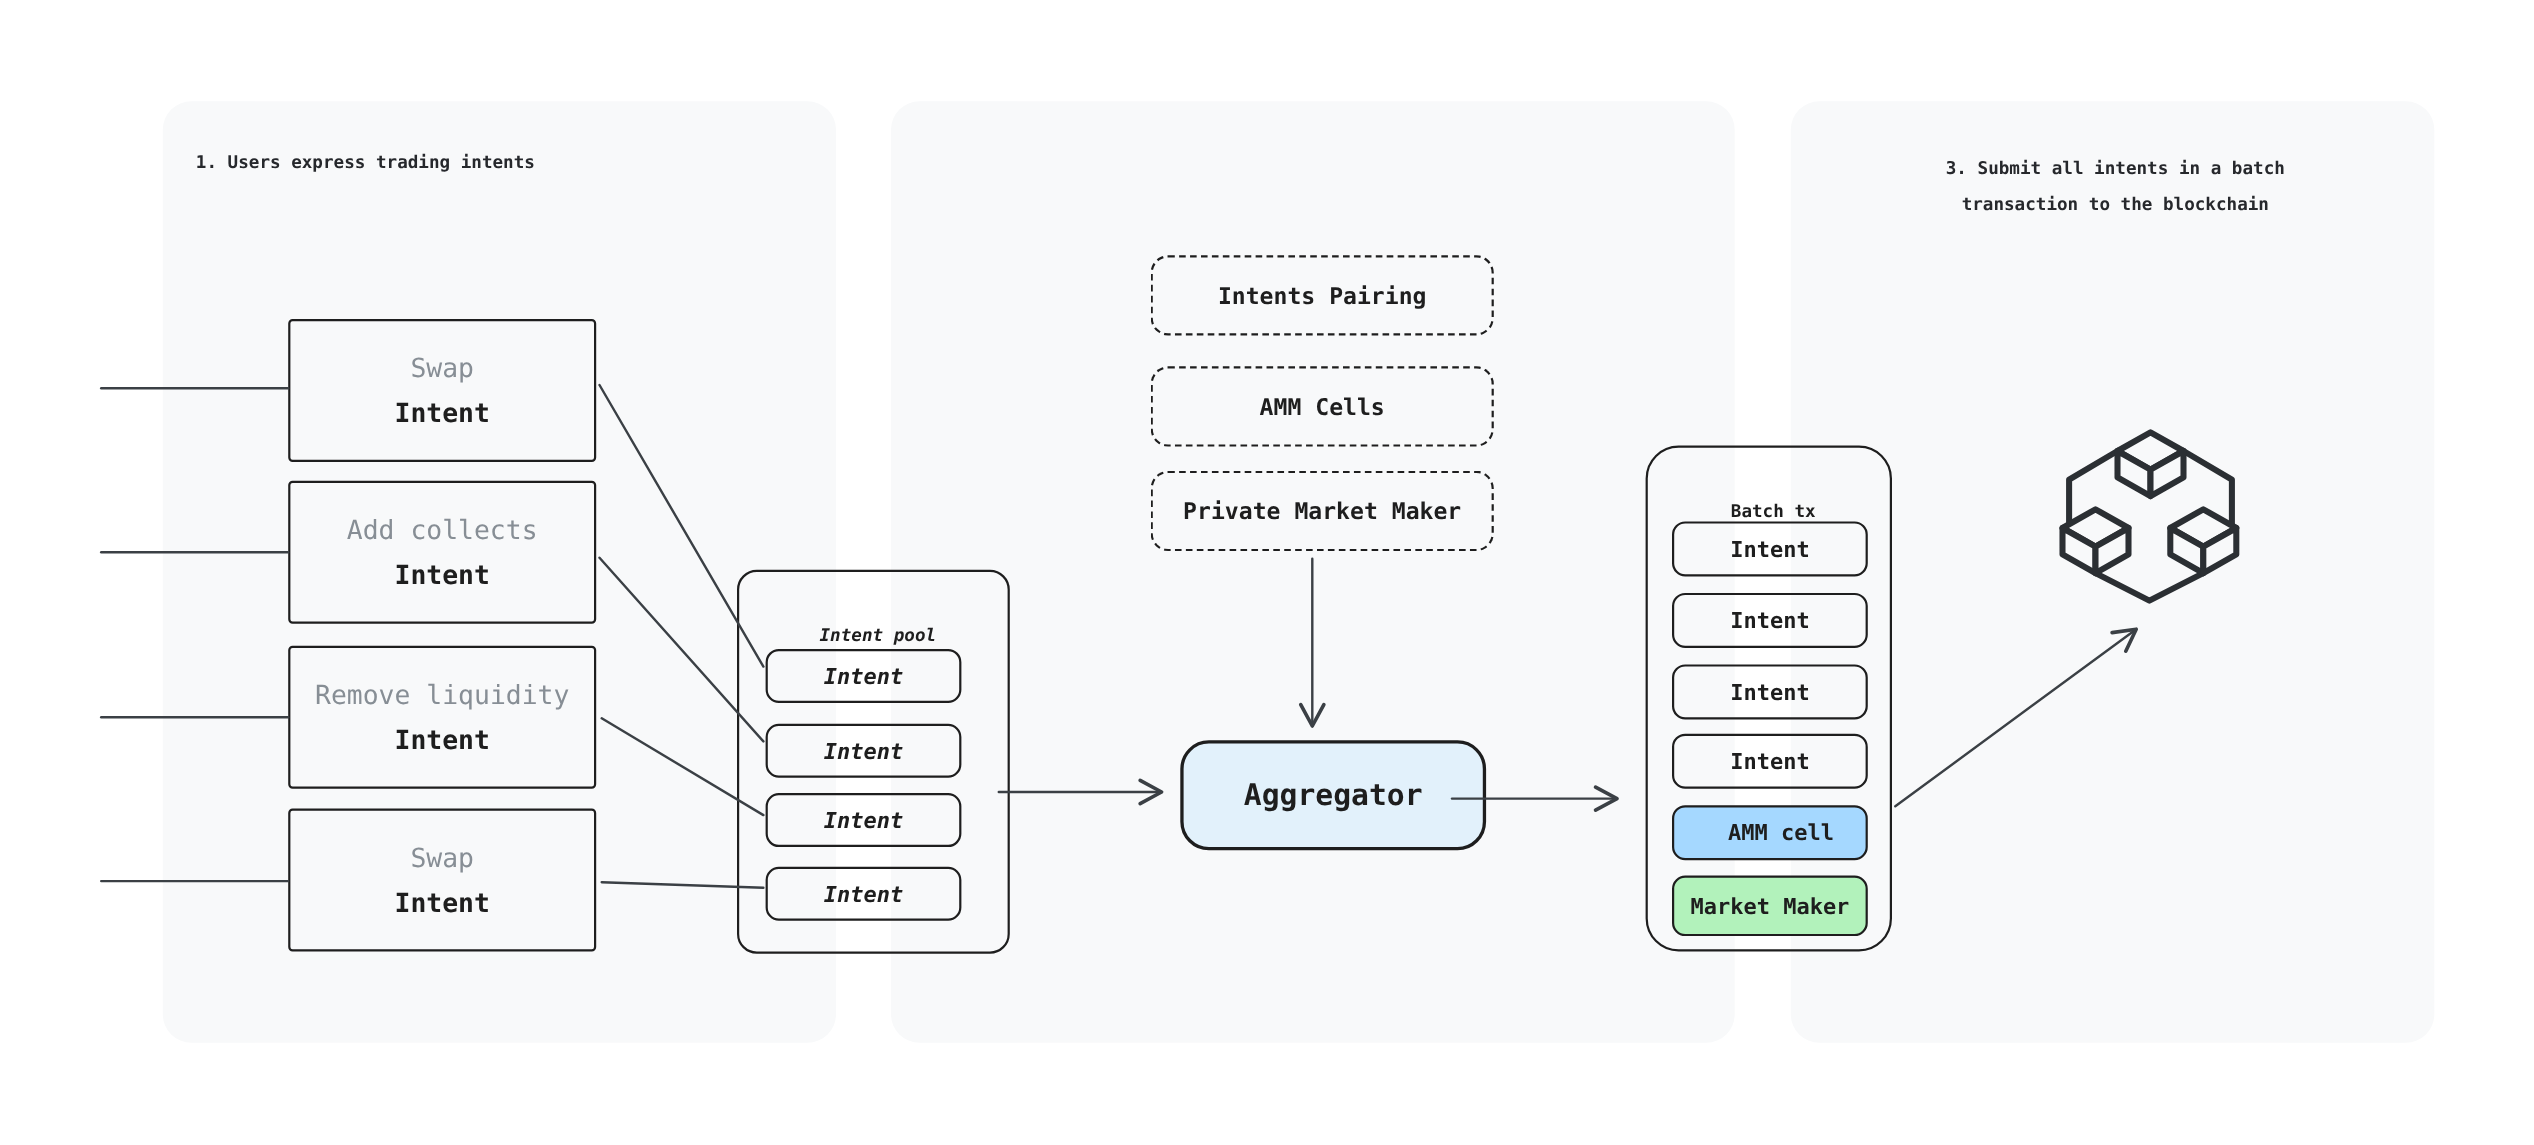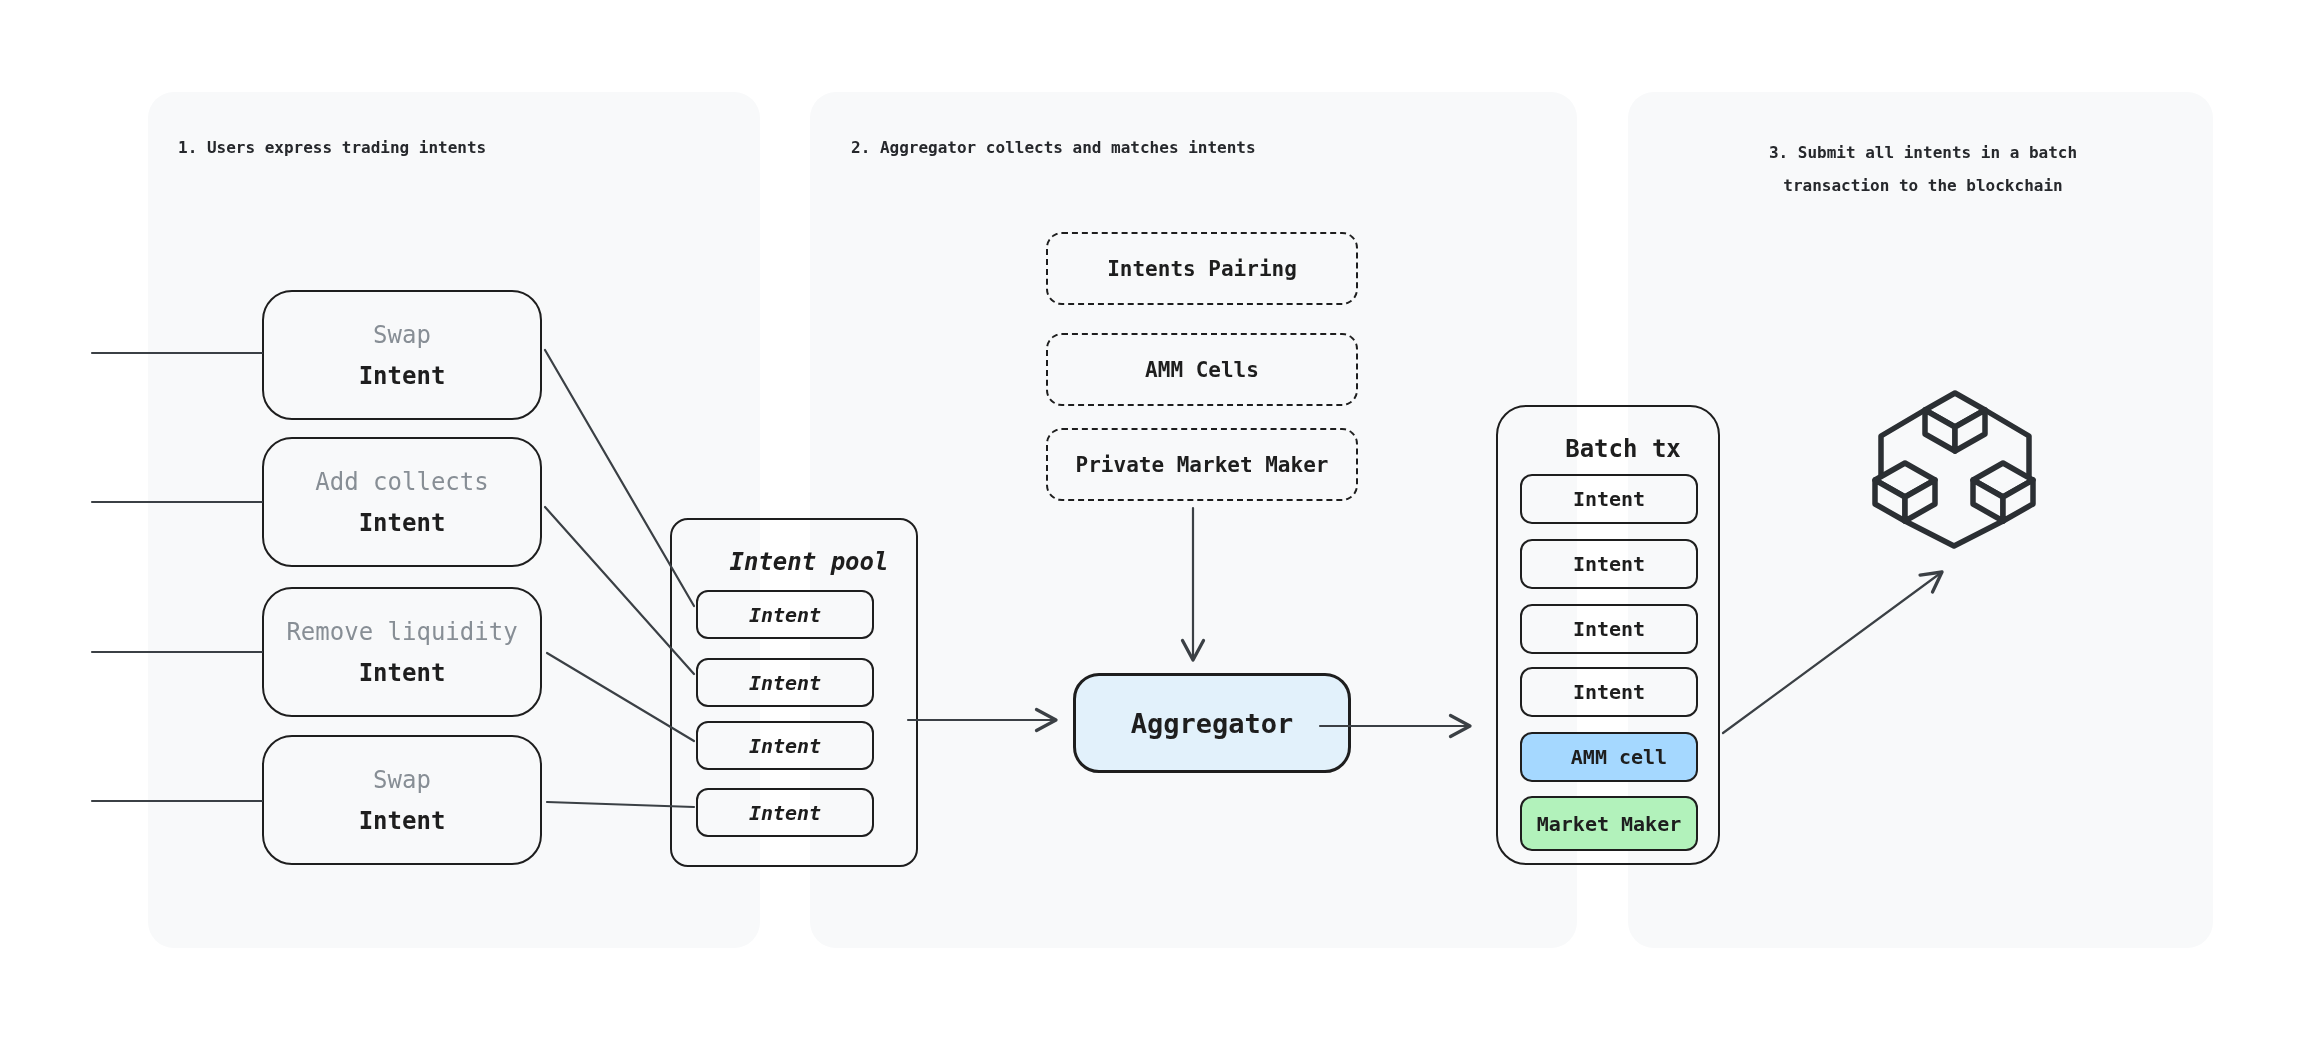--- a/index.html
+++ b/index.html
@@ -12,29 +12,29 @@
   .panel.p2{left:810px;width:767px;}
   .panel.p3{left:1628px;width:585px;}
 
   .title{position:absolute;font-size:16px;font-weight:600;color:#26282c;white-space:pre;}
   .title.t1{left:178px;top:138px;}
   .title.t2{left:851px;top:138px;}
   .title.t3{left:1640px;top:136px;width:566px;text-align:center;line-height:33px;white-space:normal;}
 
   .box{box-sizing:border-box;position:absolute;border:2.5px solid #1e1e1e;background:transparent;}
 
-  .ubox{left:262px;width:280px;height:130px;border-radius:30px;
+  .ubox{left:262px;width:280px;height:130px;border-radius:4px;
         display:flex;flex-direction:column;align-items:center;justify-content:center;gap:13px;}
   .ubox .utype{font-size:24px;color:#878e95;}
   .ubox .uintent{font-size:24px;font-weight:600;color:#1e1e1e;}
   .ubox.u1{top:290px;} .ubox.u2{top:437px;} .ubox.u3{top:587px;} .ubox.u4{top:735px;}
 
   .pool{left:670px;top:518px;width:248px;height:349px;border-radius:18px;font-style:italic;}
-  .pool-title,.batch-title{position:absolute;left:15px;width:100%;text-align:center;
-        font-size:24px;font-weight:600;color:#1e1e1e;}
+  .pool-title,.batch-title{position:absolute;left:4px;width:100%;text-align:center;
+        font-size:16px;font-weight:600;color:#1e1e1e;margin-top:20px;}
   .pool-title{top:28px;}
   .sub-item{box-sizing:border-box;position:absolute;border:2px solid #1e1e1e;border-radius:12px;
         display:flex;align-items:center;justify-content:center;
         font-size:20px;font-weight:600;background:transparent;}
   .pool .sub-item{left:24px;width:178px;height:49px;}
   .pool .pi1{top:70px;} .pool .pi2{top:138px;} .pool .pi3{top:201px;} .pool .pi4{top:268px;}
 
   .dashed{box-sizing:border-box;position:absolute;left:1046px;width:312px;height:73px;
         border:2.2px dashed #1e1e1e;border-radius:16px;background:transparent;
         display:flex;align-items:center;justify-content:center;font-size:21px;font-weight:600;}
@@ -57,21 +57,20 @@
 </head>
 <body>
 
 <div class="canvas">
 
   <div class="panel p1"></div>
   <div class="panel p2"></div>
   <div class="panel p3"></div>
 
   <div class="title t1">1. Users express trading intents</div>
-  <div class="title t2">2. Aggregator collects and matches intents</div>
   <div class="title t3">
     <div>3. Submit all intents in a batch</div>
     <div>transaction to the blockchain</div>
   </div>
 
   <div class="box ubox u1">
     <div class="utype">Swap</div>
     <div class="uintent">Intent</div>
   </div>
   <div class="box ubox u2">

